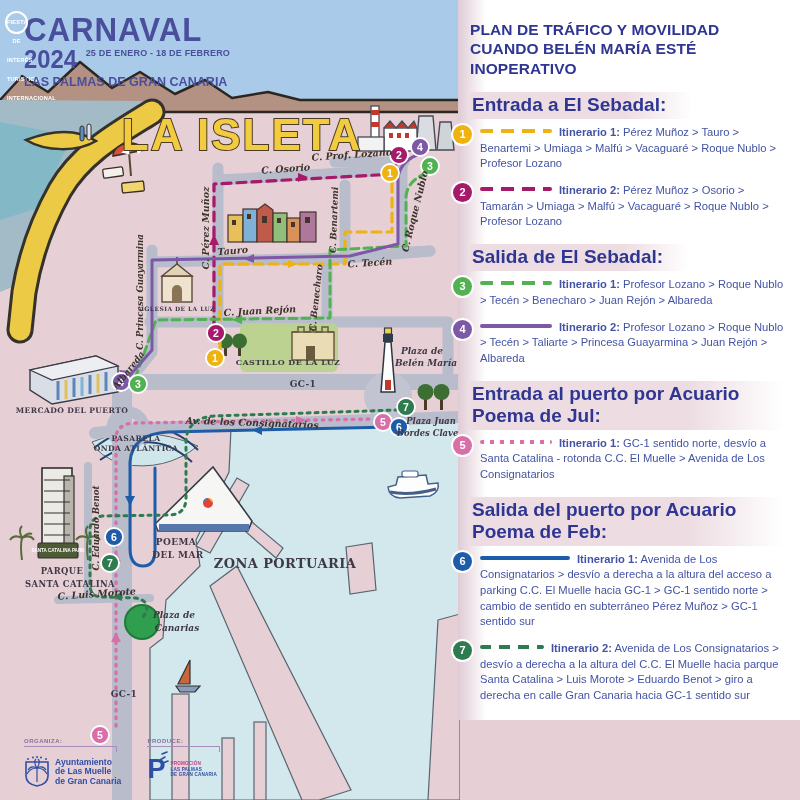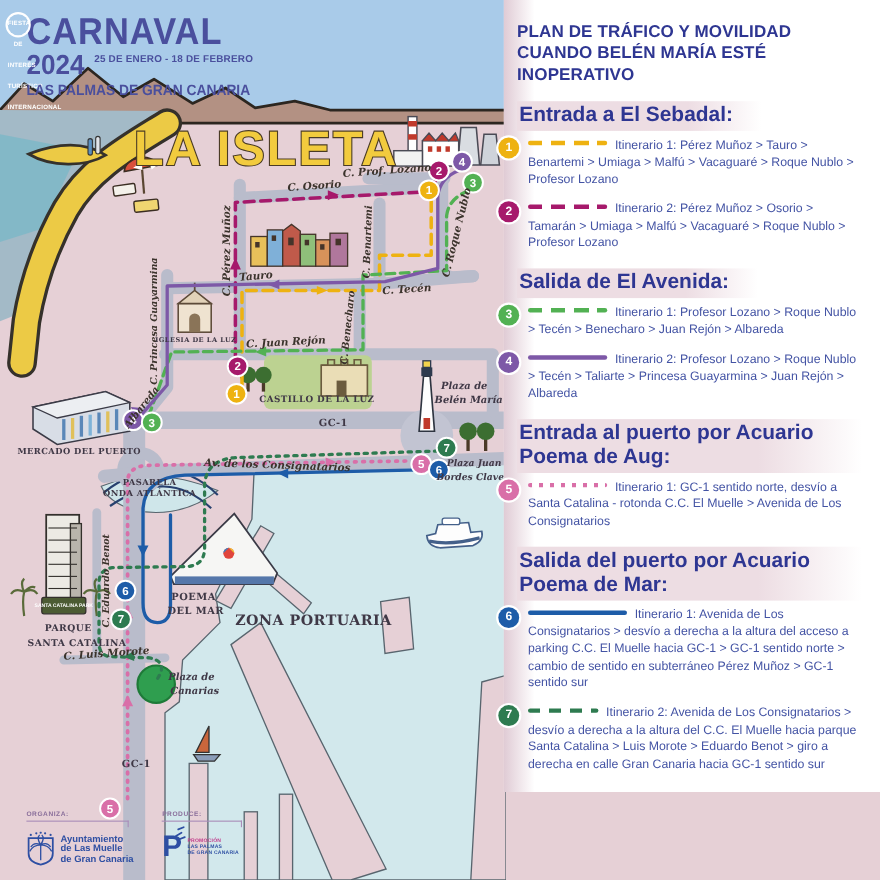--- a/index.html
+++ b/index.html
@@ -16,21 +16,21 @@
   
   #panel{position:absolute;left:458px;top:0;width:342px;height:720px;background:#fff;z-index:4;}
   #panel .fade{position:absolute;left:0;top:0;width:28px;height:100%;background:linear-gradient(90deg,rgba(198,160,178,.55),rgba(198,160,178,0));pointer-events:none;}
   #panel .inner{position:relative;padding:20px 16px 0 12px;color:#4353a4;}
   .panel-title{font-size:15.5px;font-weight:bold;color:#2e3692;line-height:1.25;margin:0 0 13px 0;letter-spacing:.1px;}
   .sec-head{margin:14px 0 6px 0;}
   .sec-head .hl{display:inline-block;font-size:19px;font-weight:bold;color:#2e3692;padding:2px 26px 3px 2px;background:linear-gradient(90deg,#eddde3 70%,rgba(237,221,227,0));}
   .item{position:relative;margin:0 0 11px 0;padding-left:10px;font-size:11.2px;line-height:1.4;color:#4353a4;}
   .badge{position:absolute;left:-17px;top:0;width:19px;height:19px;border-radius:50%;color:#fff;font-weight:bold;font-size:11px;text-align:center;line-height:19px;box-shadow:0 0 0 2px #fff;}
   .dash{display:inline-block;height:4px;width:72px;vertical-align:3px;margin-right:7px;border-radius:2px;}
-  .lab{font-weight:normal;}
+  .lab{font-weight:bold;}
   .b1{background:#eeb211}.b2{background:#a6196b}.b3{background:#52b153}.b4{background:#7d58a7}
   .b5{background:#d96fa8}.b6{background:#1d5ca8}.b7{background:#2e7b50}
   .d1{background:repeating-linear-gradient(90deg,#eeb211 0 13px,transparent 13px 21px);}
   .d2{background:repeating-linear-gradient(90deg,#a6196b 0 13px,transparent 13px 21px);}
   .d3{background:repeating-linear-gradient(90deg,#52b153 0 13px,transparent 13px 21px);}
   .d4{background:#7d58a7;}
   .d5{background:repeating-linear-gradient(90deg,#d96fa8 0 4px,transparent 4px 10px);}
   .d6{background:#1d5ca8;width:90px;}
   .d7{background:repeating-linear-gradient(90deg,#2e7b50 0 11px,transparent 11px 19px);width:64px;}
   
@@ -348,28 +348,28 @@
 
   <div id="panel">
     <div class="fade"></div>
     <div class="inner">
       <h1 class="panel-title">PLAN DE TRÁFICO Y MOVILIDAD CUANDO BELÉN MARÍA ESTÉ INOPERATIVO</h1>
 
       <div class="sec-head"><span class="hl">Entrada a El Sebadal:</span></div>
       <p class="item"><span class="badge b1">1</span><span class="dash d1"></span><span class="lab">Itinerario 1:</span> <span>Pérez Muñoz &gt; Tauro &gt; Benartemi &gt; Umiaga &gt; Malfú &gt; Vacaguaré &gt; Roque Nublo &gt; Profesor Lozano</span></p>
       <p class="item"><span class="badge b2">2</span><span class="dash d2"></span><span class="lab">Itinerario 2:</span> <span>Pérez Muñoz &gt; Osorio &gt; Tamarán &gt; Umiaga &gt; Malfú &gt; Vacaguaré &gt; Roque Nublo &gt; Profesor Lozano</span></p>
 
-      <div class="sec-head"><span class="hl">Salida de El Avenida:</span></div>
+      <div class="sec-head"><span class="hl">Salida de El Sebadal:</span></div>
       <p class="item"><span class="badge b3">3</span><span class="dash d3"></span><span class="lab">Itinerario 1:</span> <span>Profesor Lozano &gt; Roque Nublo &gt; Tecén &gt; Benecharo &gt; Juan Rejón &gt; Albareda</span></p>
       <p class="item"><span class="badge b4">4</span><span class="dash d4"></span><span class="lab">Itinerario 2:</span> <span>Profesor Lozano &gt; Roque Nublo &gt; Tecén &gt; Taliarte &gt; Princesa Guayarmina &gt; Juan Rejón &gt; Albareda</span></p>
 
-      <div class="sec-head"><span class="hl">Entrada al puerto por Acuario Poema de Aug:</span></div>
+      <div class="sec-head"><span class="hl">Entrada al puerto por Acuario Poema de Jul:</span></div>
       <p class="item"><span class="badge b5">5</span><span class="dash d5"></span><span class="lab">Itinerario 1:</span> <span>GC-1 sentido norte, desvío a Santa Catalina - rotonda C.C. El Muelle &gt; Avenida de Los Consignatarios</span></p>
 
-      <div class="sec-head"><span class="hl">Salida del puerto por Acuario Poema de Mar:</span></div>
+      <div class="sec-head"><span class="hl">Salida del puerto por Acuario Poema de Feb:</span></div>
       <p class="item"><span class="badge b6">6</span><span class="dash d6"></span><span class="lab">Itinerario 1:</span> <span>Avenida de Los Consignatarios &gt; desvío a derecha a la altura del acceso a parking C.C. El Muelle hacia GC-1 &gt; GC-1 sentido norte &gt; cambio de sentido en subterráneo Pérez Muñoz &gt; GC-1 sentido sur</span></p>
       <p class="item"><span class="badge b7">7</span><span class="dash d7"></span><span class="lab">Itinerario 2:</span> <span>Avenida de Los Consignatarios &gt; desvío a derecha a la altura del C.C. El Muelle hacia parque Santa Catalina &gt; Luis Morote &gt; Eduardo Benot &gt; giro a derecha en calle Gran Canaria hacia GC-1 sentido sur</span></p>
     </div>
   </div>
 
   <div id="footer">
     <div class="logo-block">
       <div class="logo-label">ORGANIZA:</div>
       <div class="logo-line" style="width:92px"></div>
       <div class="logo-row">

